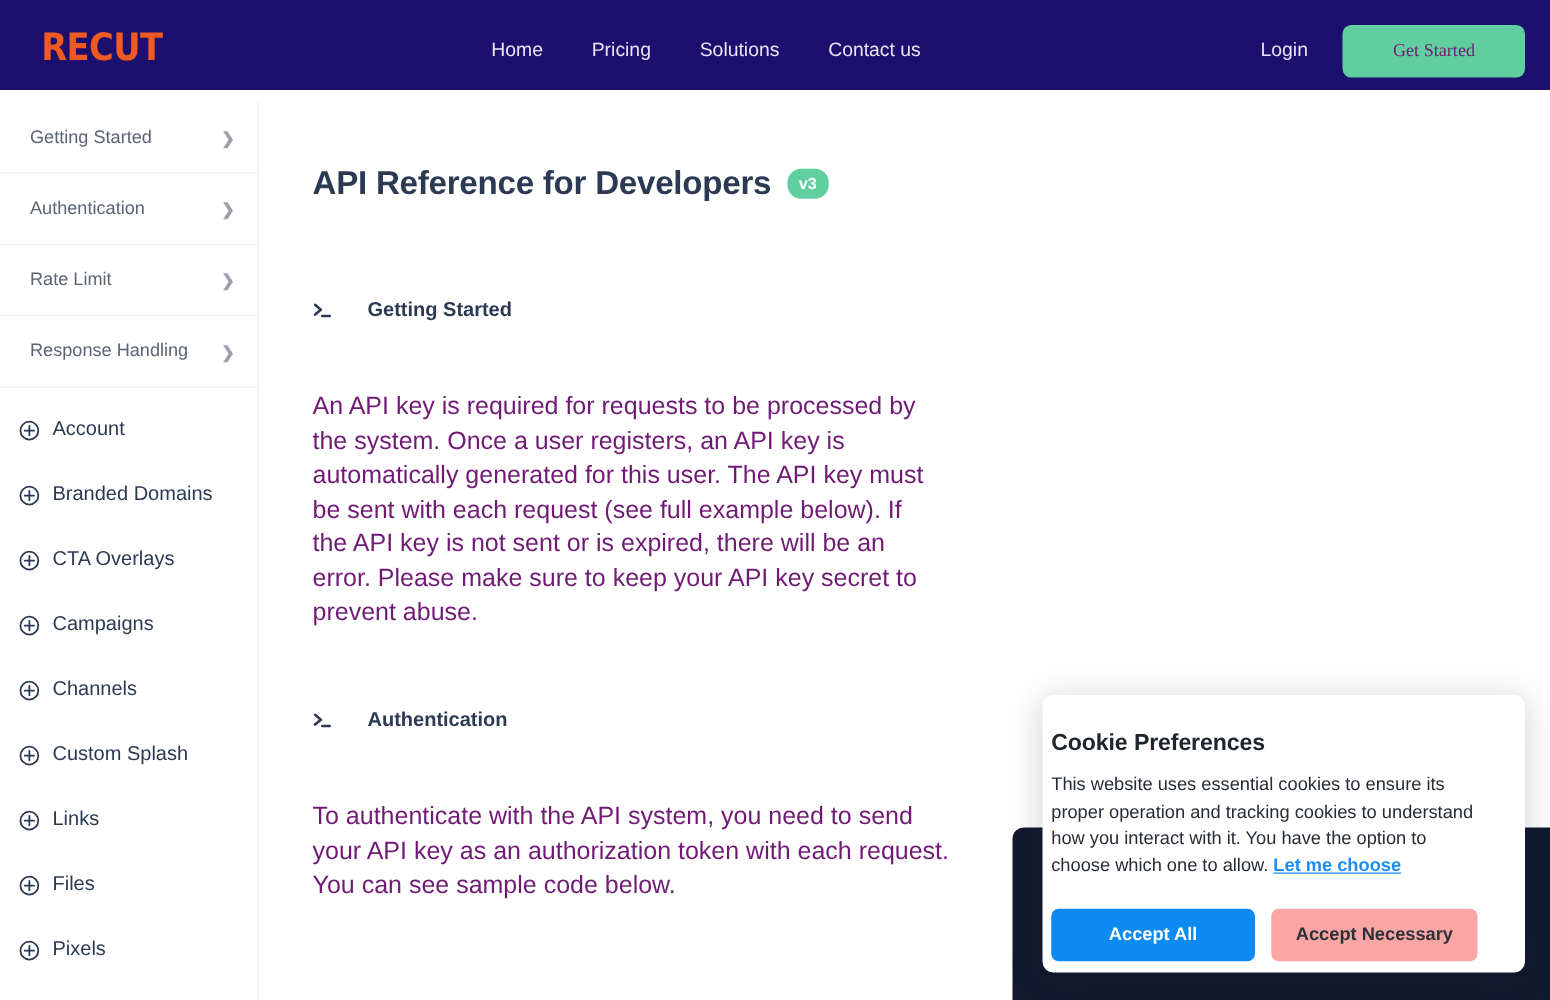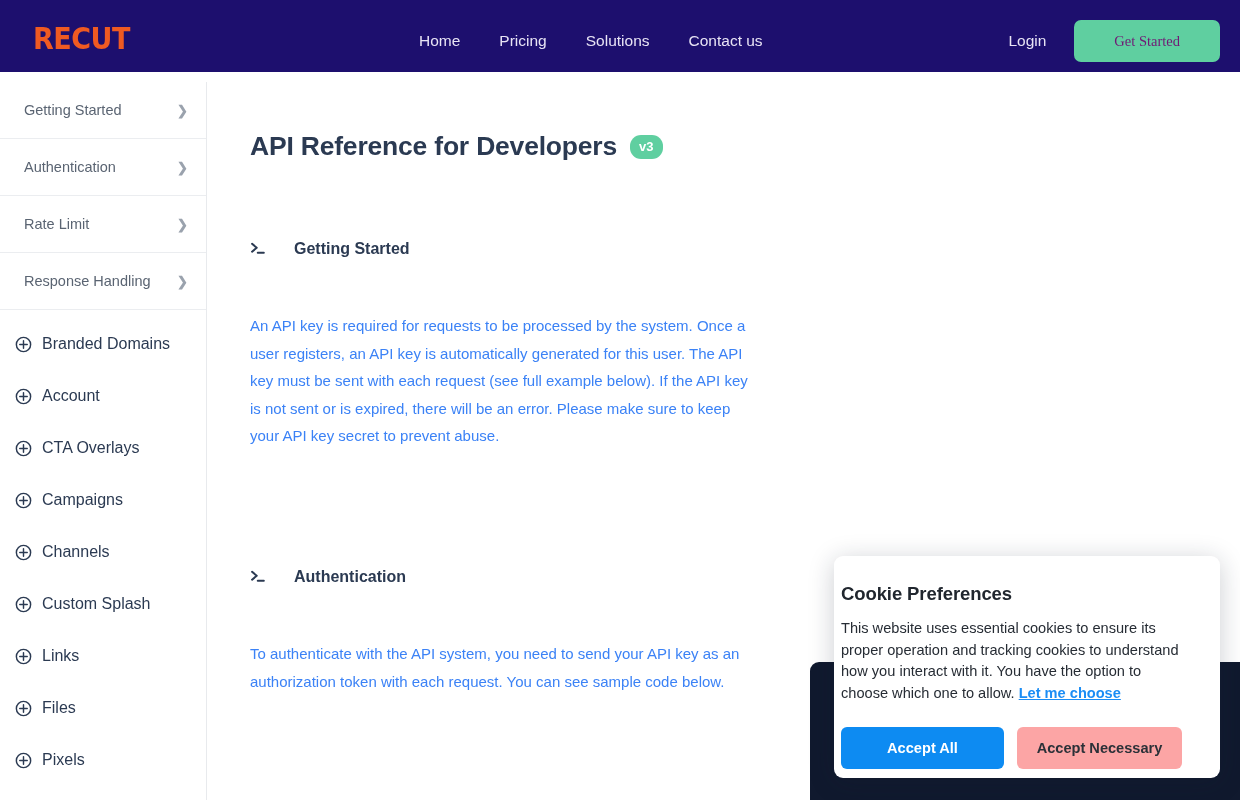--- a/index.html
+++ b/index.html
@@ -29,21 +29,21 @@
     font-family: "DejaVu Sans", sans-serif;
     font-size: 27px;
     font-weight: bold;
     letter-spacing: -0.5px;
     color: #ef5a22;
     transform: scaleY(1.12);
     font-style: normal;
   }
   .nav {
     position: absolute;
-    left: 419px;
+    left: 393px;
     top: 0;
     height: 82px;
     display: flex;
     align-items: center;
     gap: 0px;
   }
   .nav a {
     color: #e8e4f5;
     text-decoration: none;
     font-size: 15.5px;
@@ -171,22 +171,22 @@
     display: block;
   }
   .section-title {
     font-size: 16px;
     font-weight: bold;
     color: #2b3a52;
   }
   .para {
     position: absolute;
     left: 43px;
-    color: #3b82f6;
-    font-size: 15px;
+    color: #701a75;
+    font-size: 20px;
     line-height: 27.5px;
   }
   #sec1 { top: 158px; }
   #para1 { top: 230px; width: 500px; }
   #sec2 { top: 486px; }
   #para2 { top: 558px; width: 520px; }
 
   .code-block {
     position: absolute;
     left: 603px;
@@ -305,29 +305,29 @@
     <span class="chev">❯</span>
   </div>
 
   <div class="side-group">
 
     <div class="side-item">
       <svg class="plus-ico" viewBox="0 0 20 20">
         <circle cx="10" cy="10" r="8.4" fill="none" stroke="#2b3a52" stroke-width="1.7"></circle>
         <path d="M10 5.6 V14.4 M5.6 10 H14.4" stroke="#2b3a52" stroke-width="1.7" stroke-linecap="round"></path>
       </svg>
+      <span class="lbl">Account</span>
+    </div>
+
+    <div class="side-item">
+      <svg class="plus-ico" viewBox="0 0 20 20">
+        <circle cx="10" cy="10" r="8.4" fill="none" stroke="#2b3a52" stroke-width="1.7"></circle>
+        <path d="M10 5.6 V14.4 M5.6 10 H14.4" stroke="#2b3a52" stroke-width="1.7" stroke-linecap="round"></path>
+      </svg>
       <span class="lbl">Branded Domains</span>
-    </div>
-
-    <div class="side-item">
-      <svg class="plus-ico" viewBox="0 0 20 20">
-        <circle cx="10" cy="10" r="8.4" fill="none" stroke="#2b3a52" stroke-width="1.7"></circle>
-        <path d="M10 5.6 V14.4 M5.6 10 H14.4" stroke="#2b3a52" stroke-width="1.7" stroke-linecap="round"></path>
-      </svg>
-      <span class="lbl">Account</span>
     </div>
 
     <div class="side-item">
       <svg class="plus-ico" viewBox="0 0 20 20">
         <circle cx="10" cy="10" r="8.4" fill="none" stroke="#2b3a52" stroke-width="1.7"></circle>
         <path d="M10 5.6 V14.4 M5.6 10 H14.4" stroke="#2b3a52" stroke-width="1.7" stroke-linecap="round"></path>
       </svg>
       <span class="lbl">CTA Overlays</span>
     </div>
 

